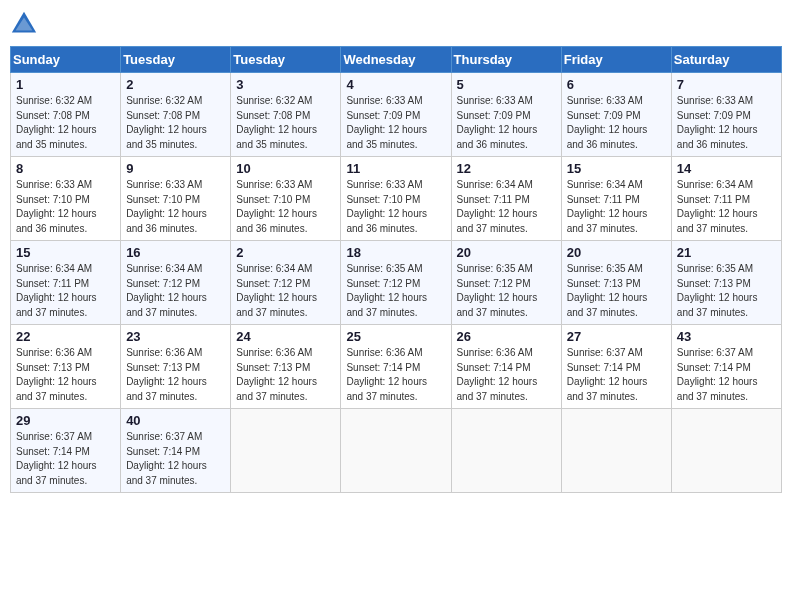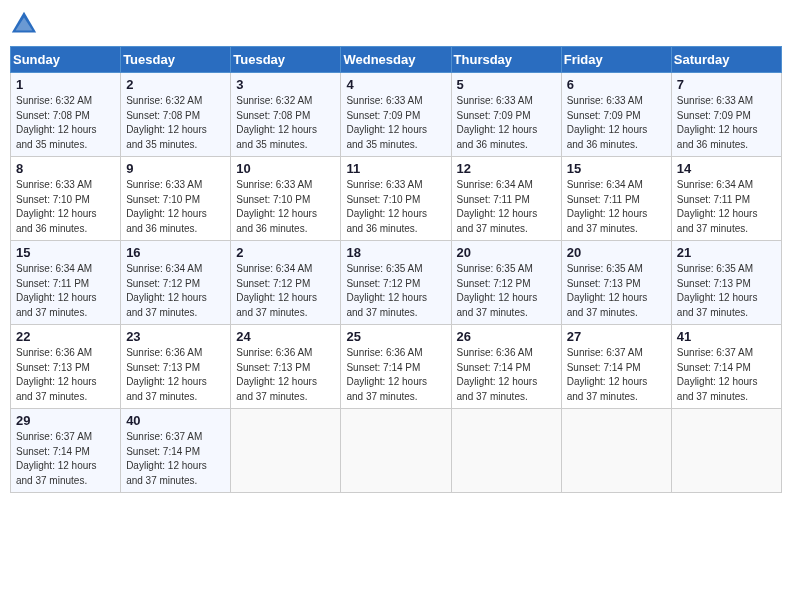--- a/index.html
+++ b/index.html
@@ -152,21 +152,21 @@
           <td><span class="day-num">20</span><span class="cell-text">Sunrise: 6:35 AM<br>Sunset: 7:13 PM<br>Daylight: 12 hours and 37 minutes.</span></td>
           <td><span class="day-num">21</span><span class="cell-text">Sunrise: 6:35 AM<br>Sunset: 7:13 PM<br>Daylight: 12 hours and 37 minutes.</span></td>
         </tr>
         <tr>
           <td><span class="day-num">22</span><span class="cell-text">Sunrise: 6:36 AM<br>Sunset: 7:13 PM<br>Daylight: 12 hours and 37 minutes.</span></td>
           <td><span class="day-num">23</span><span class="cell-text">Sunrise: 6:36 AM<br>Sunset: 7:13 PM<br>Daylight: 12 hours and 37 minutes.</span></td>
           <td><span class="day-num">24</span><span class="cell-text">Sunrise: 6:36 AM<br>Sunset: 7:13 PM<br>Daylight: 12 hours and 37 minutes.</span></td>
           <td><span class="day-num">25</span><span class="cell-text">Sunrise: 6:36 AM<br>Sunset: 7:14 PM<br>Daylight: 12 hours and 37 minutes.</span></td>
           <td><span class="day-num">26</span><span class="cell-text">Sunrise: 6:36 AM<br>Sunset: 7:14 PM<br>Daylight: 12 hours and 37 minutes.</span></td>
           <td><span class="day-num">27</span><span class="cell-text">Sunrise: 6:37 AM<br>Sunset: 7:14 PM<br>Daylight: 12 hours and 37 minutes.</span></td>
-          <td><span class="day-num">41</span><span class="cell-text">Sunrise: 6:37 AM<br>Sunset: 7:14 PM<br>Daylight: 12 hours and 37 minutes.</span></td>
+          <td><span class="day-num">43</span><span class="cell-text">Sunrise: 6:37 AM<br>Sunset: 7:14 PM<br>Daylight: 12 hours and 37 minutes.</span></td>
         </tr>
         <tr>
           <td><span class="day-num">29</span><span class="cell-text">Sunrise: 6:37 AM<br>Sunset: 7:14 PM<br>Daylight: 12 hours and 37 minutes.</span></td>
           <td><span class="day-num">40</span><span class="cell-text">Sunrise: 6:37 AM<br>Sunset: 7:14 PM<br>Daylight: 12 hours and 37 minutes.</span></td>
           <td class="empty-cell"></td>
           <td class="empty-cell"></td>
           <td class="empty-cell"></td>
           <td class="empty-cell"></td>
           <td class="empty-cell"></td>
         </tr>

